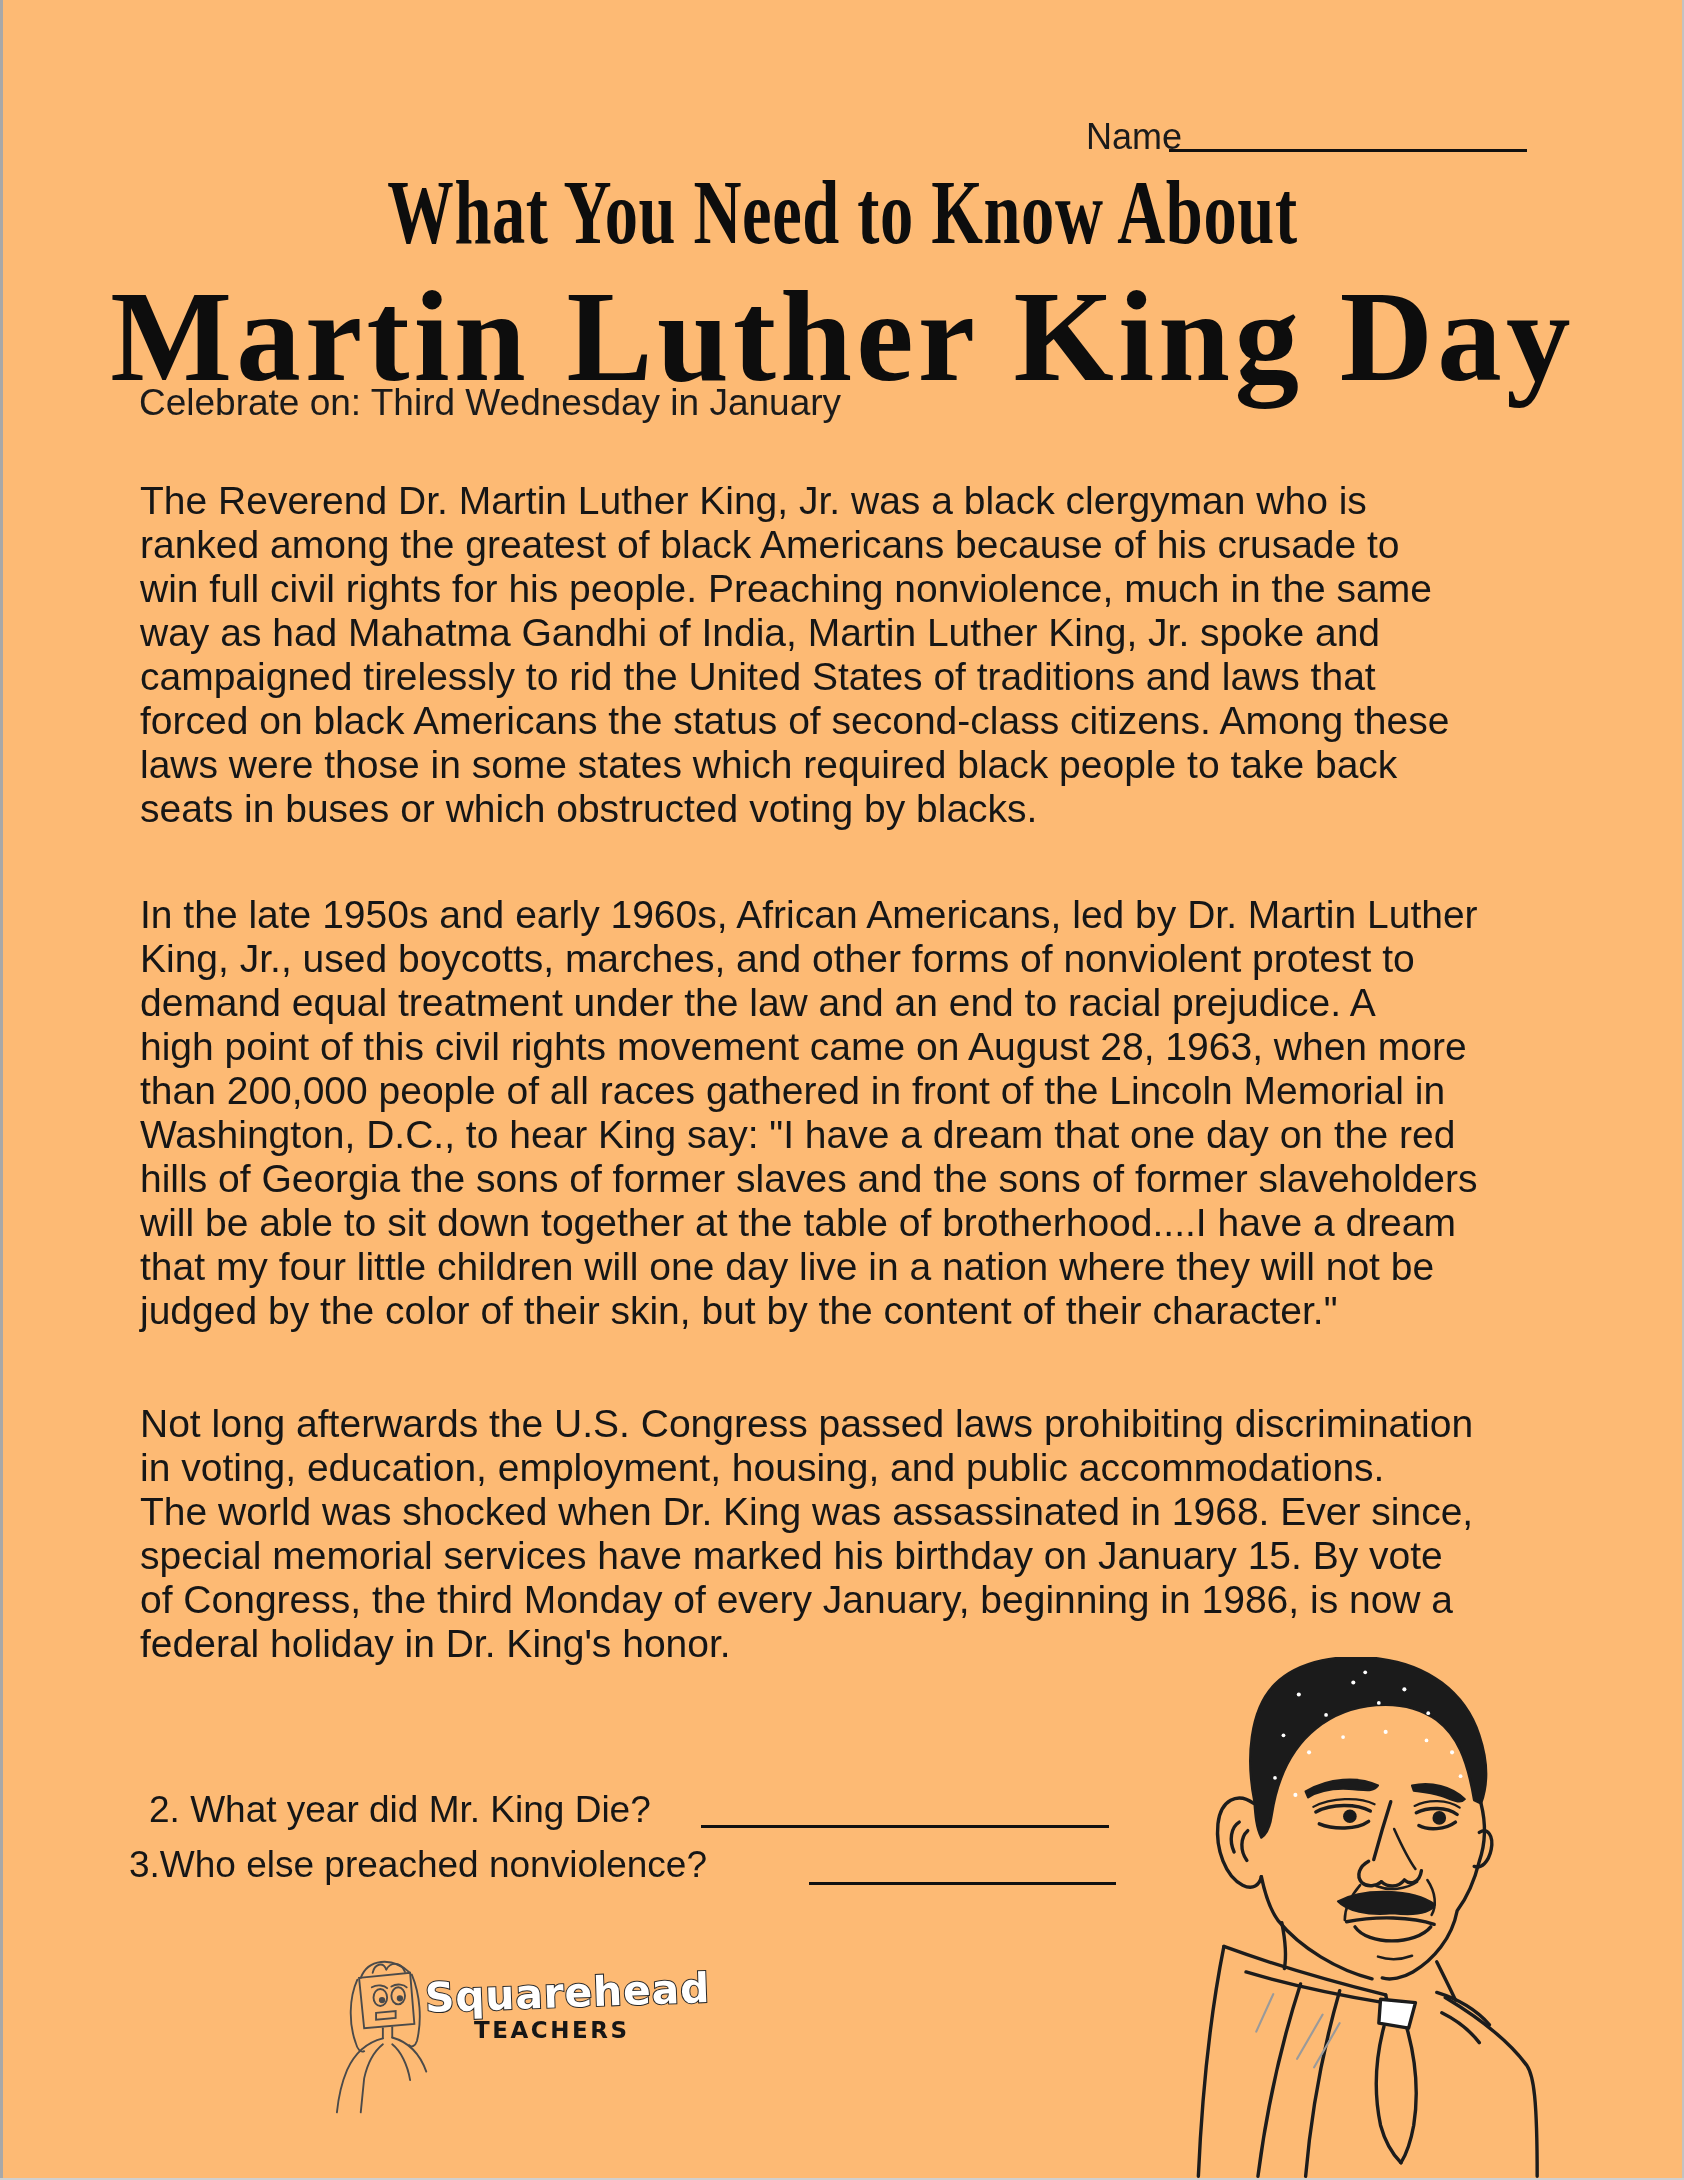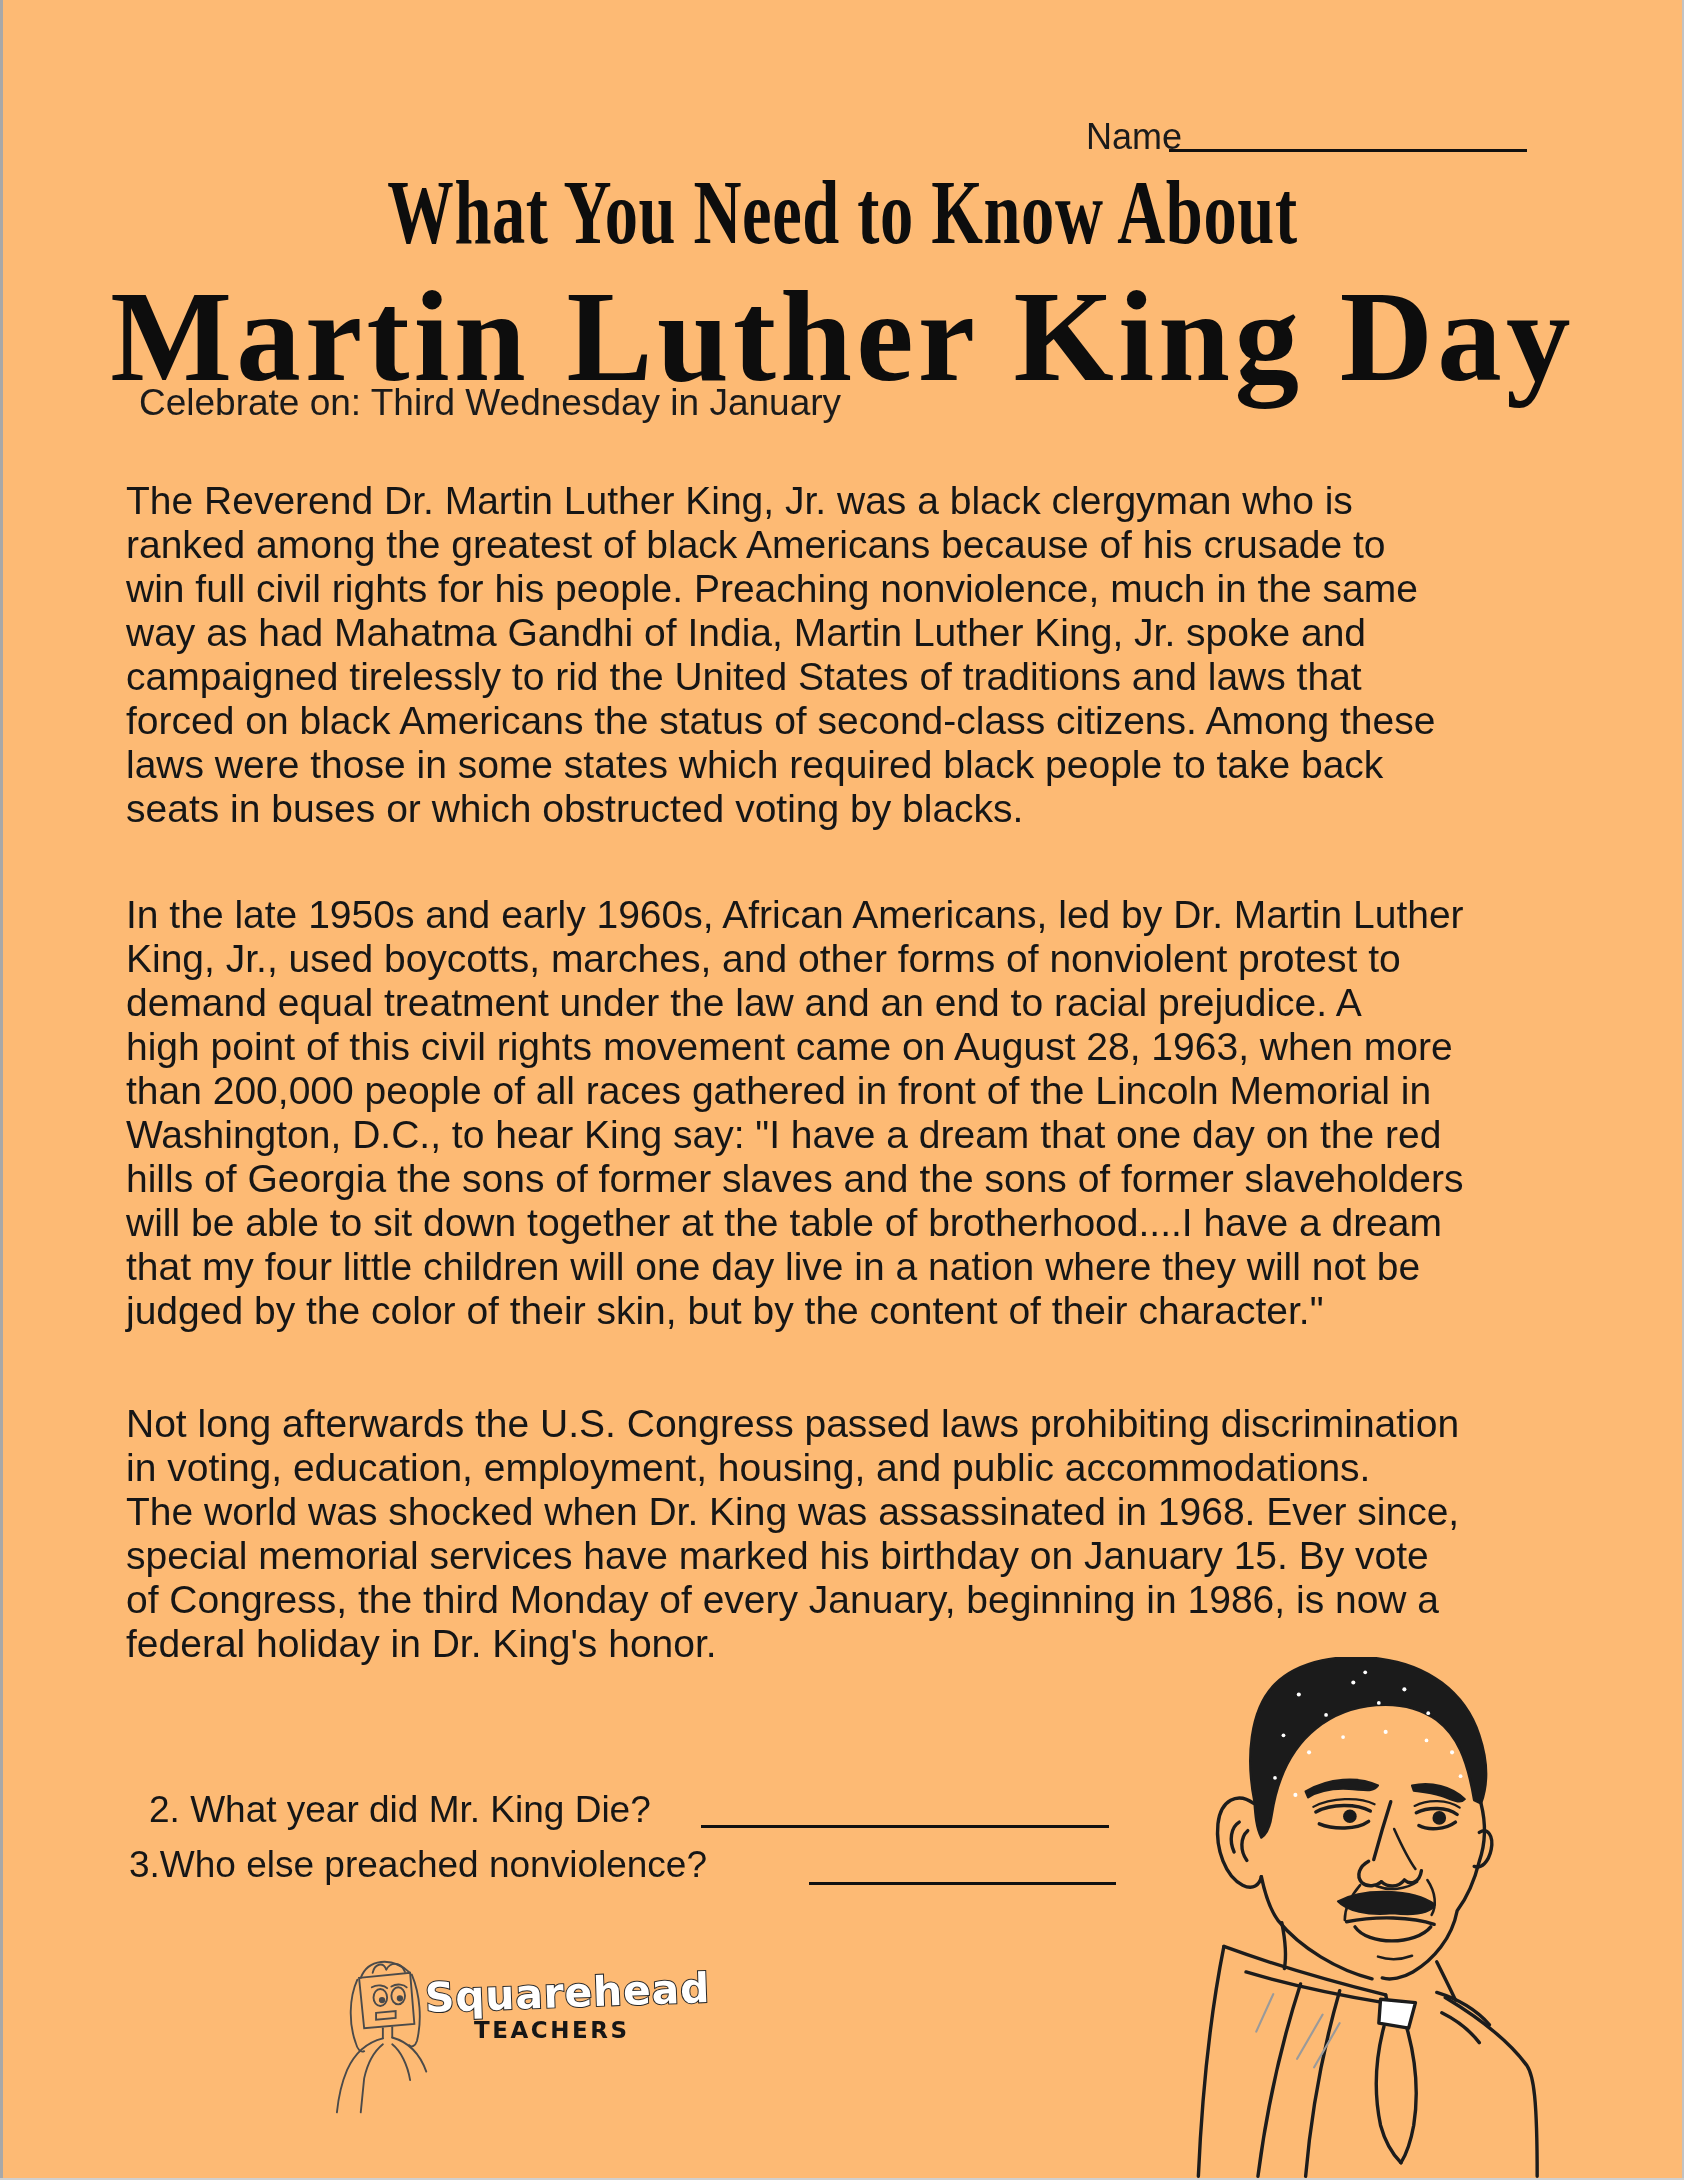--- a/index.html
+++ b/index.html
@@ -42,21 +42,21 @@
     font-size:129px;line-height:132px;
     color:#0d0d0d;
     letter-spacing:4.3px;
     white-space:nowrap;
   }
   .subtitle{
     position:absolute;left:139px;top:382px;
     font-size:37px;line-height:41px;color:#1b1b1b;
   }
   .para{
-    position:absolute;left:126px;width:1482px;
+    position:absolute;left:140px;width:1482px;
     font-size:39px;line-height:44px;
     white-space:pre-line;
     color:#161616;
   }
   .p1{top:479px;}
   .p2{top:893px;}
   .p3{top:1402px;}
   .q{
     position:absolute;left:129px;width:1107px;
     font-size:37px;line-height:44px;color:#161616;

